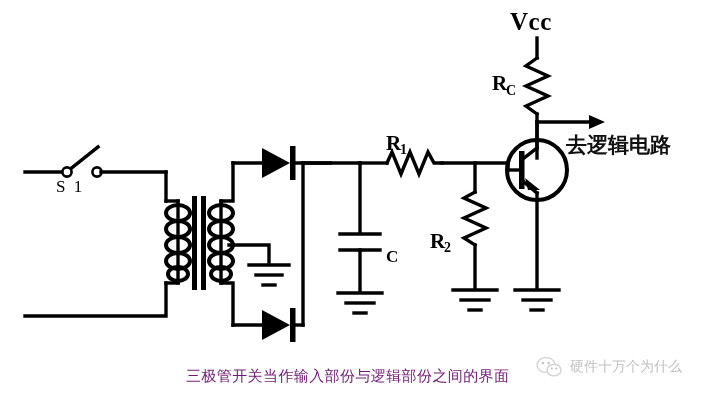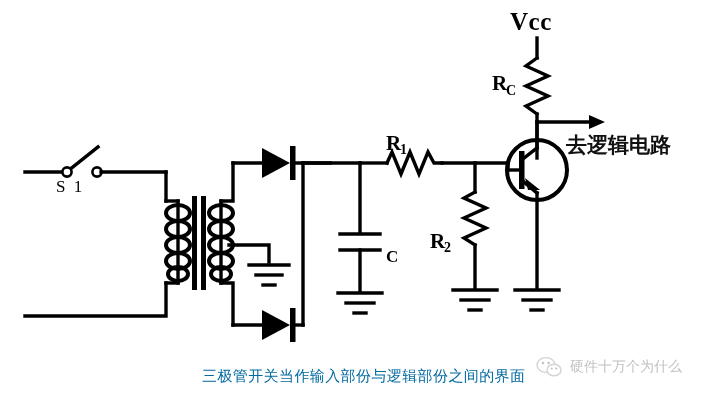--- a/index.html
+++ b/index.html
@@ -65,25 +65,25 @@
     letter-spacing: 2px;
   }
   .cjk-out {
     font-family: "DejaVu Sans", sans-serif;
     font-size: 21px;
     font-weight: 700;
     fill: #111111;
   }
   .caption {
     position: absolute;
-    left: 202px;
+    left: 186px;
     top: 367px;
     font-family: "DejaVu Sans", sans-serif;
     font-size: 15px;
-    color: #0369a1;
+    color: #701a75;
     letter-spacing: 0.4px;
     white-space: nowrap;
   }
   .watermark {
     position: absolute;
     left: 536px;
     top: 356px;
     display: flex;
     align-items: center;
     gap: 8px;

